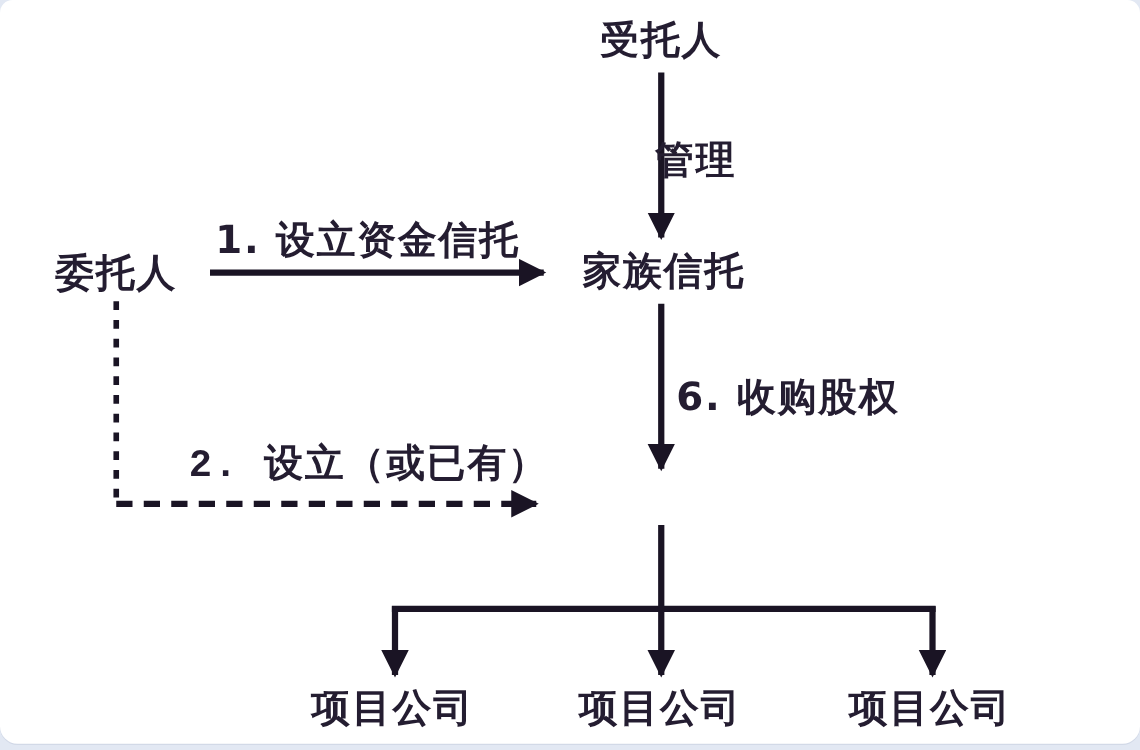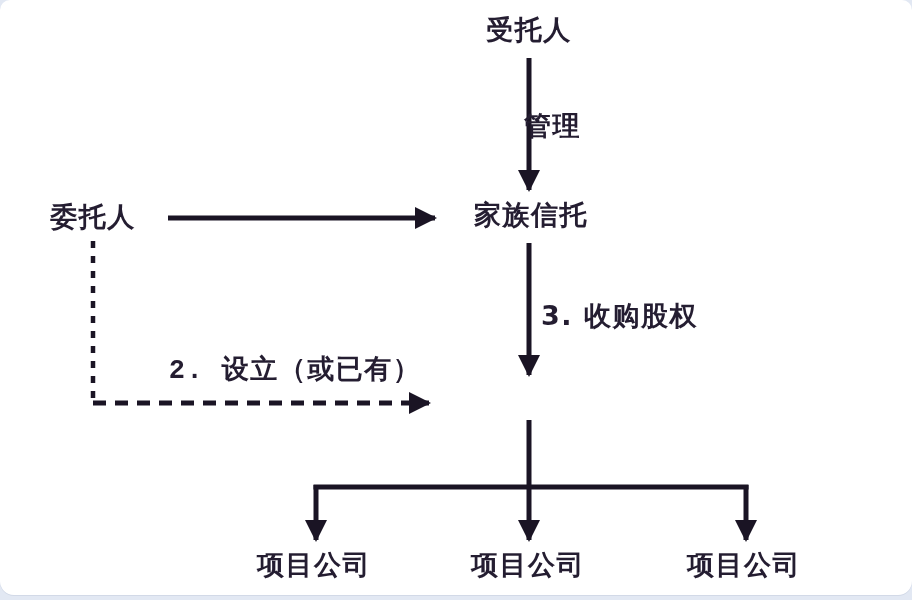--- a/index.html
+++ b/index.html
@@ -43,21 +43,21 @@
     stroke-width: 5;
     fill: none;
   }
   .edge.thin { stroke-width: 4.5; }
   .edge.dash-v { stroke-dasharray: 7 8; }
   .edge.dash-h { stroke-dasharray: 13 9; }
   .arrowhead { fill: var(--line); }
   .label {
     position: absolute;
     font-weight: bold;
-    font-size: 27px;
+    font-size: 31px;
     line-height: 1.1;
     letter-spacing: 1.5px;
     color: var(--ink);
     white-space: nowrap;
   }
   .center { transform: translateX(-50%); }
   
   .pos-trustee        { left: 529px; top: 15px;  }
   .pos-manage         { left: 524px; top: 111px; }
   .pos-settlor        { left: 93px;  top: 202px; }
@@ -98,24 +98,25 @@
     <path class="edge" d="M529 485 L529 540" marker-end="url(#ah)"></path>
     <path class="edge" d="M746 485 L746 540" marker-end="url(#ah)"></path>
   </svg>
 
   <div class="label center pos-trustee">受托人</div>
 
   <div class="label pos-manage">管理</div>
 
   <div class="label center pos-settlor">委托人</div>
 
+  <div class="label center pos-step1">1. 设立资金信托</div>
 
   <div class="label center pos-family-trust">家族信托</div>
 
-  <div class="label pos-step3">3. 收购股权</div>
+  <div class="label pos-step3">6. 收购股权</div>
 
   <div class="label center pos-step2">2. 设立（或已有）</div>
 
 
   <div class="label center pos-project-1">项目公司</div>
 
   <div class="label center pos-project-2">项目公司</div>
 
   <div class="label center pos-project-3">项目公司</div>
 </div>

